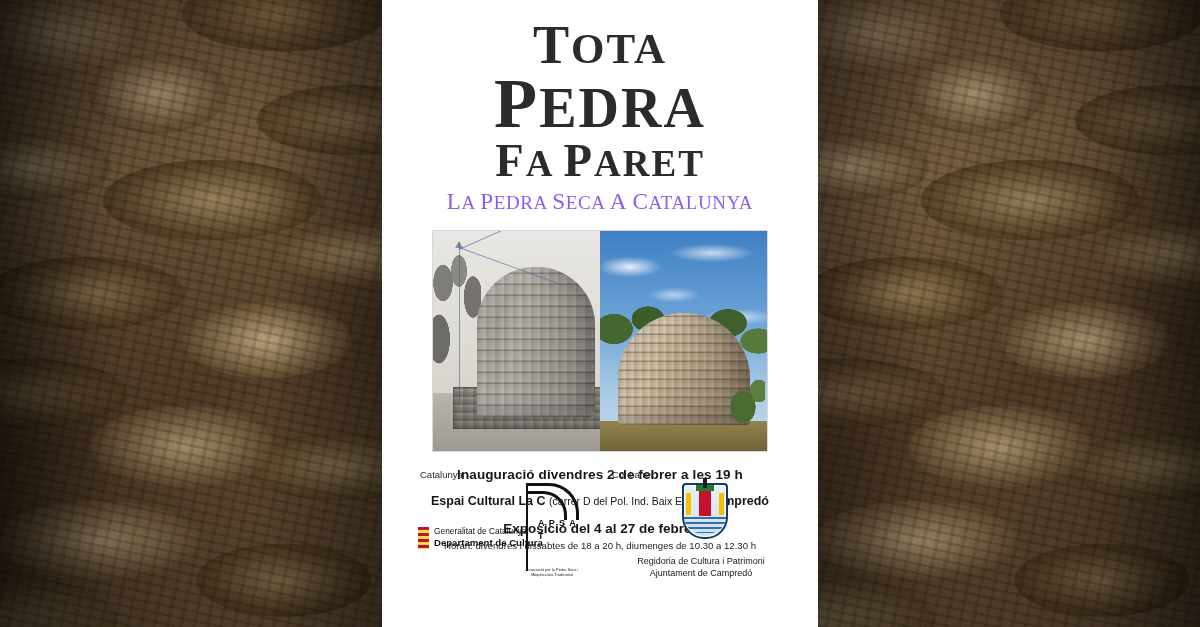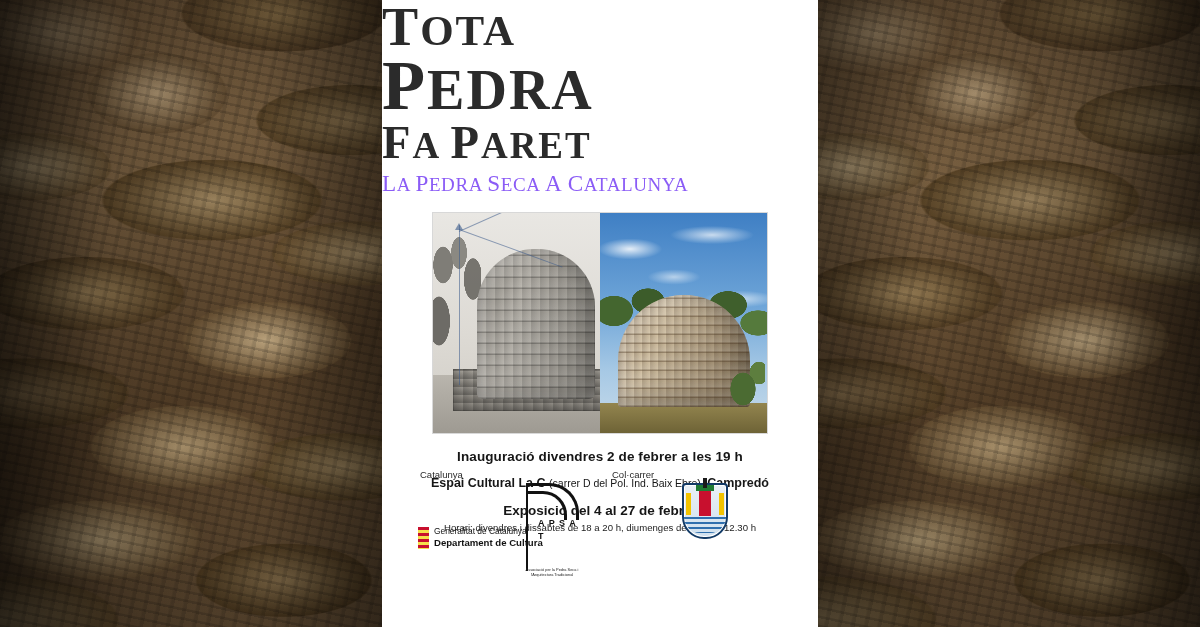--- a/index.html
+++ b/index.html
@@ -83,21 +83,22 @@
     position: absolute;
     left: 382px;
     top: 0;
     width: 436px;
     height: 627px;
     background: #ffffff;
     overflow: hidden;
   }
 
   .title-block {
-    text-align: left;
+    margin-top: 18px;
+    text-align: center;
   }
   .t-line {
     font-family: "Liberation Serif", serif;
     color: #2b2b2b;
     font-weight: bold;
     letter-spacing: 1px;
     line-height: 1;
   }
   .t-tota {
     font-size: 43px;
@@ -482,16 +483,20 @@
       </div>
 
       <div class="shield">
         <div class="body"></div>
         <div class="pal"></div>
         <div class="pal2"></div>
         <div class="tower"></div>
         <div class="wave"></div>
       </div>
 
+      <div class="cred-foot">
+        <div>Regidoria de Cultura i Patrimoni</div>
+        <div>Ajuntament de Campredó</div>
+      </div>
     </div>
 
   </div>
 </div>
 
 </body></html>

